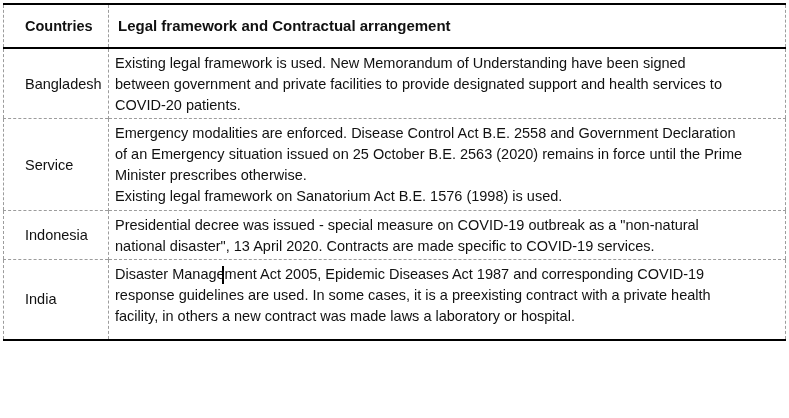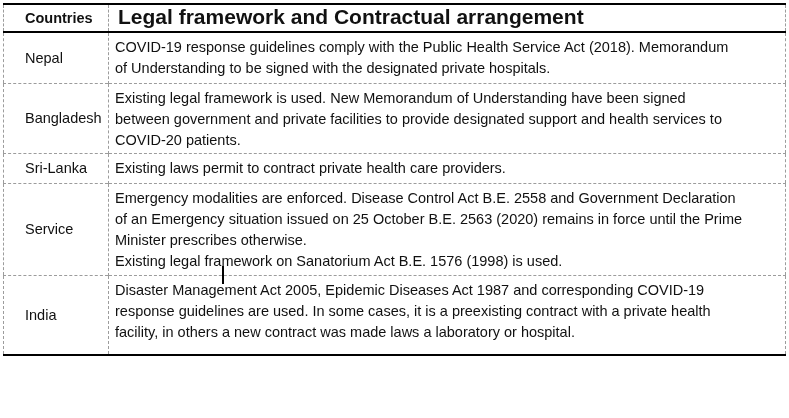--- a/index.html
+++ b/index.html
@@ -37,21 +37,21 @@
     border-left: 1px dashed #9c9c9c;
     font-size: 14.5px;
     color: #111111;
     font-weight: normal;
     text-align: left;
     padding: 0;
     overflow: hidden;
   }
   th:first-child, td:first-child { border-left: none; }
 
-  .r-header { height: 28px; }
+  .r-header { height: 44px; }
   .r0 { height: 51px; }
   .r1 { height: 70px; }
   .r2 { height: 30px; }
   .r3 { height: 92px; }
   .r4 { height: 43px; }
   .r5 { height: 80px; }
 
   .country-cell {
     vertical-align: middle;
     padding-left: 21px;
@@ -60,21 +60,21 @@
   .content-cell {
     vertical-align: top;
     padding: 4px 2px 2px 6px;
   }
   .header-row .country-cell { font-weight: bold; }
   .header-row .content-cell {
     font-weight: bold;
     vertical-align: middle;
     padding-top: 0;
     padding-left: 9px;
-    font-size: 21px;
+    font-size: 15px;
   }
   .line {
     line-height: 21px;
     white-space: nowrap;
   }
   .caret {
     position: absolute;
     left: 222px;
     top: 266px;
     width: 1.5px;
@@ -91,48 +91,42 @@
         <col class="c1">
         <col class="c2">
       </colgroup>
     <thead>
       <tr class="header-row r-header">
         <th class="country-cell">Countries</th>
         <th class="content-cell">Legal framework and Contractual arrangement</th>
       </tr>
     </thead>
     <tbody>
-      <tr class="r0">
-        <td class="country-cell">Nepal</td>
-        <td class="content-cell">
-          <div class="line">COVID-19 response guidelines comply with the Public Health Service Act (2018). Memorandum</div>
-          <div class="line">of Understanding to be signed with the designated private hospitals.</div>
-        </td>
-      </tr>
       <tr class="r1">
         <td class="country-cell">Bangladesh</td>
         <td class="content-cell">
           <div class="line">Existing legal framework is used. New Memorandum of Understanding have been signed</div>
           <div class="line">between government and private facilities to provide designated support and health services to</div>
           <div class="line">COVID-20 patients.</div>
-        </td>
-      </tr>
-      <tr class="r2">
-        <td class="country-cell">Sri-Lanka</td>
-        <td class="content-cell">
-          <div class="line">Existing laws permit to contract private health care providers.</div>
         </td>
       </tr>
       <tr class="r3">
         <td class="country-cell">Service</td>
         <td class="content-cell">
           <div class="line">Emergency modalities are enforced. Disease Control Act B.E. 2558 and Government Declaration</div>
           <div class="line">of an Emergency situation issued on 25 October B.E. 2563 (2020) remains in force until the Prime</div>
           <div class="line">Minister prescribes otherwise.</div>
           <div class="line">Existing legal framework on Sanatorium Act B.E. 1576 (1998) is used.</div>
+        </td>
+      </tr>
+      <tr class="r4">
+        <td class="country-cell">Indonesia</td>
+        <td class="content-cell">
+          <div class="line">Presidential decree was issued - special measure on COVID-19 outbreak as a "non-natural</div>
+          <div class="line">national disaster", 13 April 2020. Contracts are made specific to COVID-19 services.</div>
         </td>
       </tr>
       <tr class="r5">
         <td class="country-cell">India</td>
         <td class="content-cell">
           <div class="line">Disaster Management Act 2005, Epidemic Diseases Act 1987 and corresponding COVID-19</div>
           <div class="line">response guidelines are used. In some cases, it is a preexisting contract with a private health</div>
           <div class="line">facility, in others a new contract was made laws a laboratory or hospital.</div>
         </td>
       </tr>

